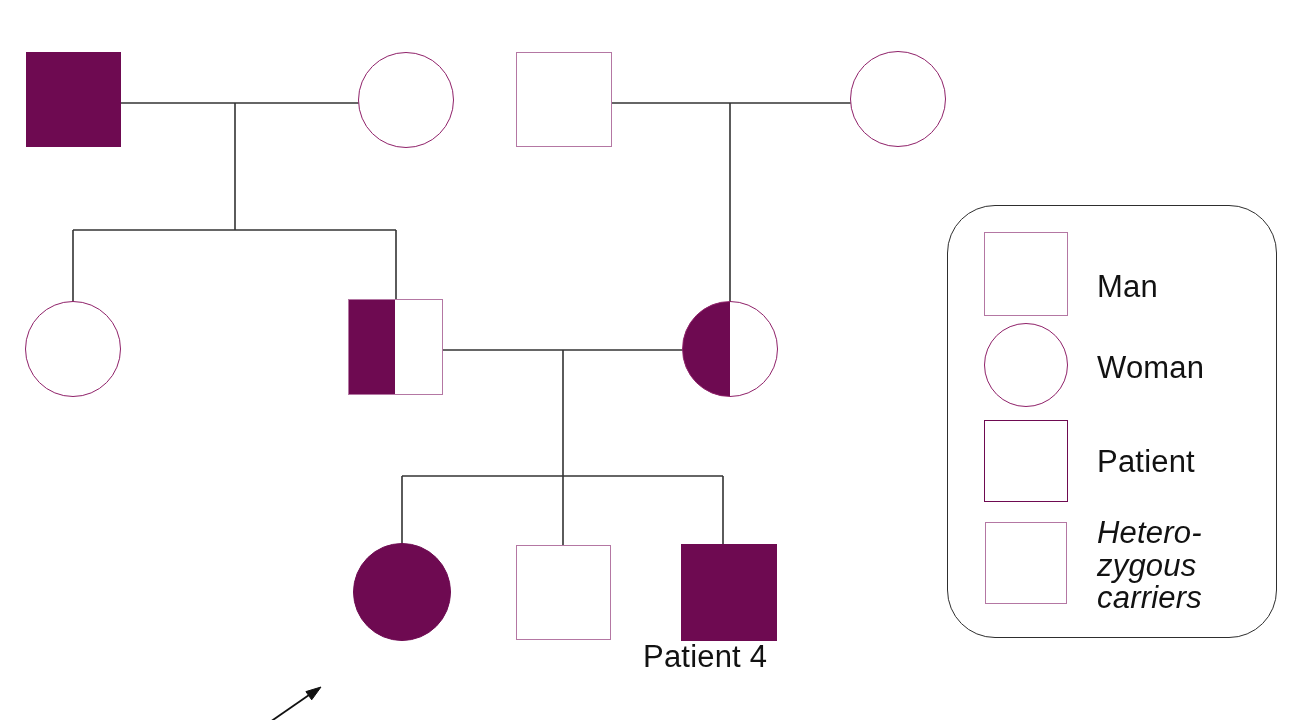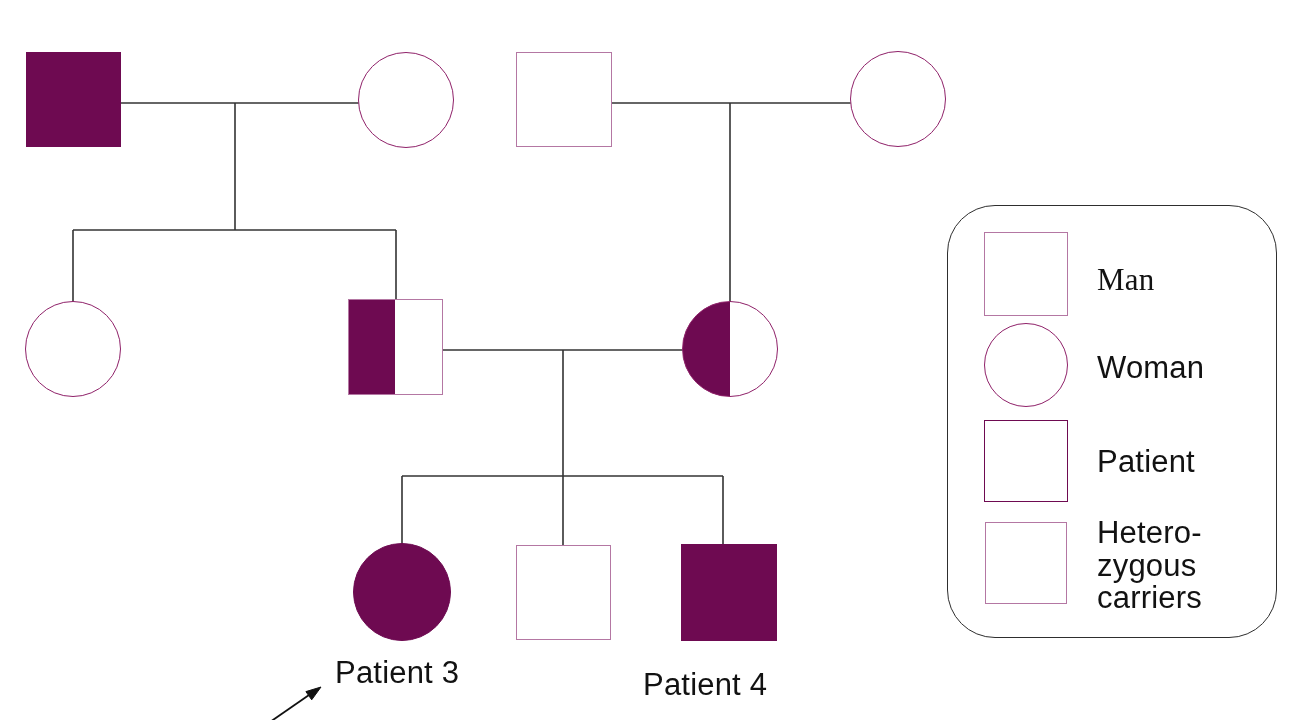--- a/index.html
+++ b/index.html
@@ -20,21 +20,21 @@
   .legend-box{
     position:absolute;left:947px;top:205px;width:330px;height:433px;
     box-sizing:border-box;border:1.6px solid var(--legend-border,#2e2e2e);
     border-radius:48px;background:#fff;
   }
   .legend-swatch{position:absolute;box-sizing:border-box;background:#fff;}
   .legend-label{
     position:absolute;left:1097px;font-size:31px;color:var(--text-color,#121212);
     line-height:1;white-space:nowrap;letter-spacing:0.2px;
   }
-  .legend-label-multi{line-height:32.5px;}
+  .legend-label-multi{line-height:32.5px;font-style:italic;}
   .legend-label-multi span{display:block;}
 </style>
 </head>
 <body>
 
 <div class="canvas">
 
   <svg class="lines-svg" viewBox="0 0 1299 720" xmlns="http://www.w3.org/2000/svg">
     <g stroke="#333333" stroke-width="1.6" fill="none">
       <line x1="121" y1="103" x2="359" y2="103"></line>
@@ -62,27 +62,26 @@
   <div class="person circle" style="left:850px;top:51px;width:96px;height:96px;"></div>
 
   <div class="person circle" style="left:25px;top:301px;width:96px;height:96px;"></div>
   <div class="person square half" style="left:348px;top:299px;width:95px;height:96px;"></div>
   <div class="person circle half" style="left:682px;top:301px;width:96px;height:96px;"></div>
 
   <div class="person circle fill" style="left:353px;top:543px;width:98px;height:98px;"></div>
   <div class="person square" style="left:516px;top:545px;width:95px;height:95px;"></div>
   <div class="person square fill" style="left:681px;top:544px;width:96px;height:97px;"></div>
 
-  <div class="plabel" style="left:335px;top:657px;">Patient 3</div>
-  <div class="plabel" style="left:643px;top:669px;">Patient 4</div>
+  <div class="plabel" style="left:643px;top:641px;">Patient 4</div>
 
   <div class="legend-box"></div>
 
   <div class="legend-swatch square" style="left:984px;top:232px;width:84px;height:84px;"></div>
-  <div class="legend-label" style="top:264px;font-family:Liberation Serif, serif;">Man</div>
+  <div class="legend-label" style="top:271px;">Man</div>
 
   <div class="legend-swatch circle" style="left:984px;top:323px;width:84px;height:84px;"></div>
   <div class="legend-label" style="top:352px;">Woman</div>
 
   <div class="legend-swatch square fill" style="left:984px;top:420px;width:84px;height:82px;"></div>
   <div class="legend-label" style="top:446px;">Patient</div>
 
   <div class="legend-swatch square half" style="left:985px;top:522px;width:82px;height:82px;"></div>
   <div class="legend-label legend-label-multi" style="top:517px;">
     <span>Hetero-</span>

